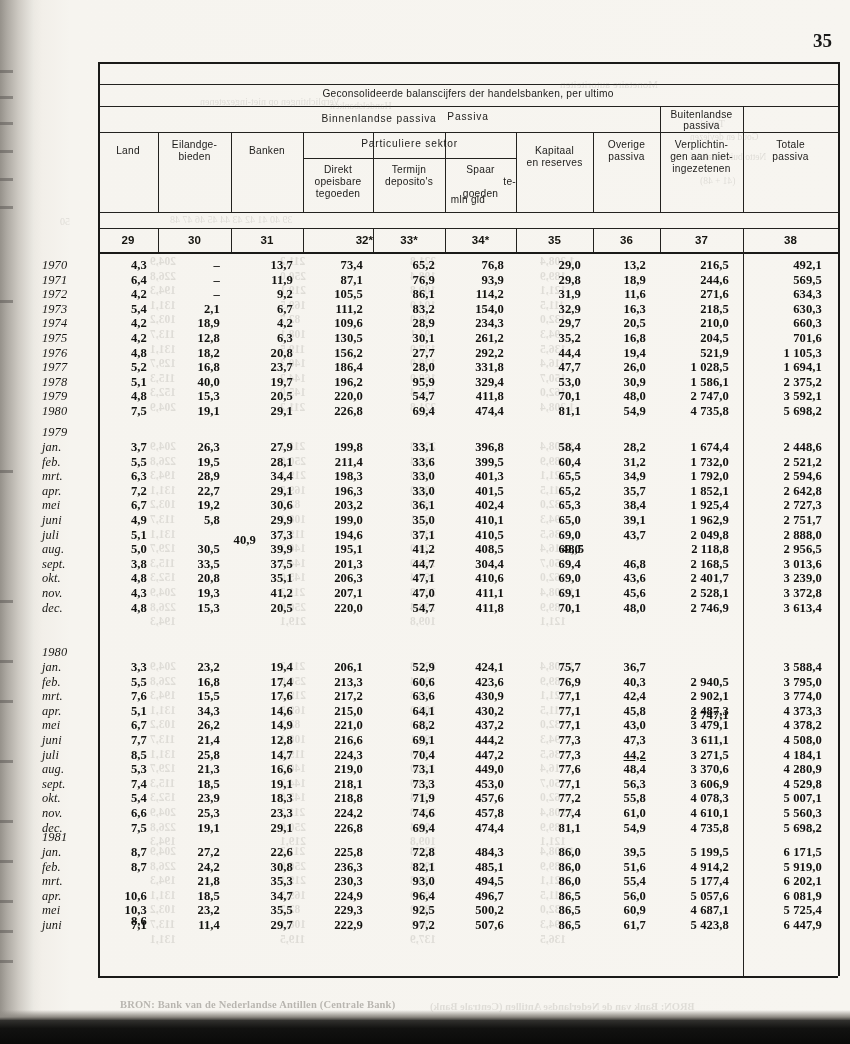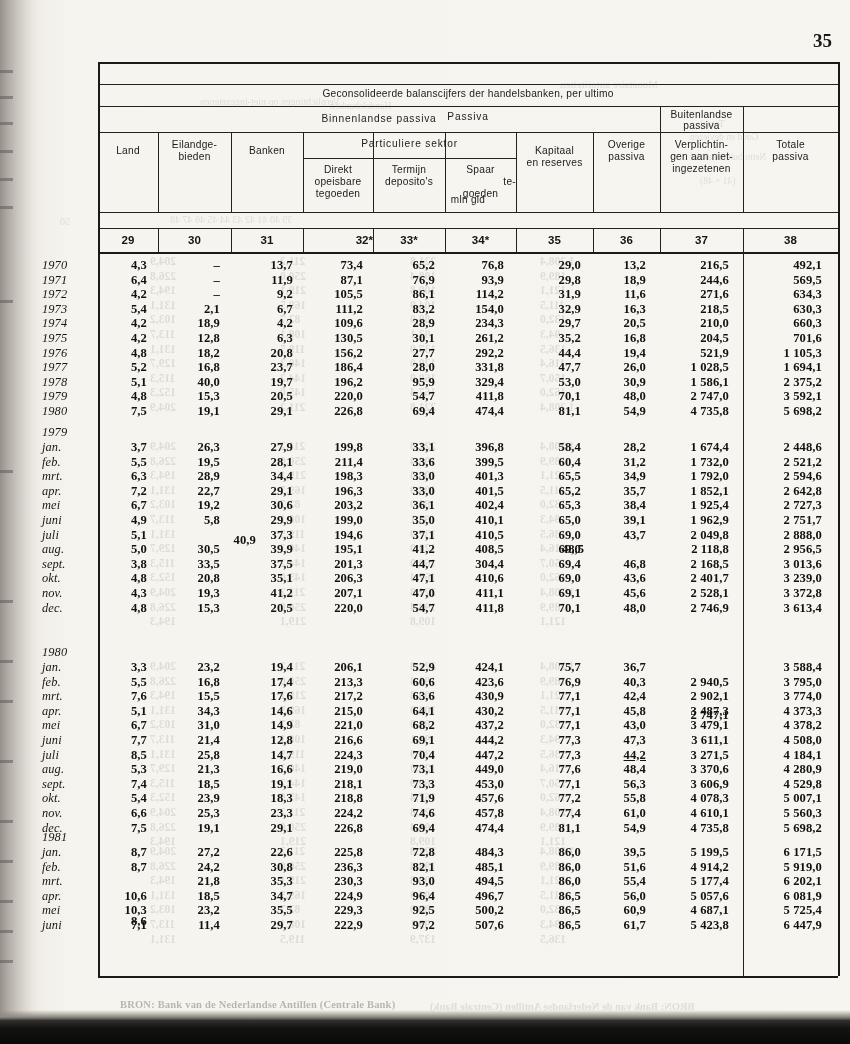--- a/index.html
+++ b/index.html
@@ -692,21 +692,21 @@
     <div class="num" style="left: 173px; width: 120px; top: 703.8px;">14,6</div>
     <div class="num" style="left: 243px; width: 120px; top: 703.8px;">215,0</div>
     <div class="num" style="left: 315px; width: 120px; top: 703.8px;">64,1</div>
     <div class="num" style="left: 384px; width: 120px; top: 703.8px;">430,2</div>
     <div class="num" style="left: 461px; width: 120px; top: 703.8px;">77,1</div>
     <div class="num" style="left: 526px; width: 120px; top: 703.8px;">45,8</div>
     <div class="num" style="left: 609px; width: 120px; top: 703.8px;">3 487,3</div>
     <div class="num" style="left: 702px; width: 120px; top: 703.8px;">4 373,3</div>
     <div class="ylabel" style="left: 42px; top: 718.4px;">mei</div>
     <div class="num" style="left: 27px; width: 120px; top: 718.4px;">6,7</div>
-    <div class="num" style="left: 100px; width: 120px; top: 718.4px;">31,0</div>
+    <div class="num" style="left: 100px; width: 120px; top: 718.4px;">26,2</div>
     <div class="num" style="left: 173px; width: 120px; top: 718.4px;">14,9</div>
     <div class="num" style="left: 243px; width: 120px; top: 718.4px;">221,0</div>
     <div class="num" style="left: 315px; width: 120px; top: 718.4px;">68,2</div>
     <div class="num" style="left: 384px; width: 120px; top: 718.4px;">437,2</div>
     <div class="num" style="left: 461px; width: 120px; top: 718.4px;">77,1</div>
     <div class="num" style="left: 526px; width: 120px; top: 718.4px;">43,0</div>
     <div class="num" style="left: 609px; width: 120px; top: 718.4px;">3 479,1</div>
     <div class="num" style="left: 702px; width: 120px; top: 718.4px;">4 378,2</div>
     <div class="ylabel" style="left: 42px; top: 733px;">juni</div>
     <div class="num" style="left: 27px; width: 120px; top: 733px;">7,7</div>

